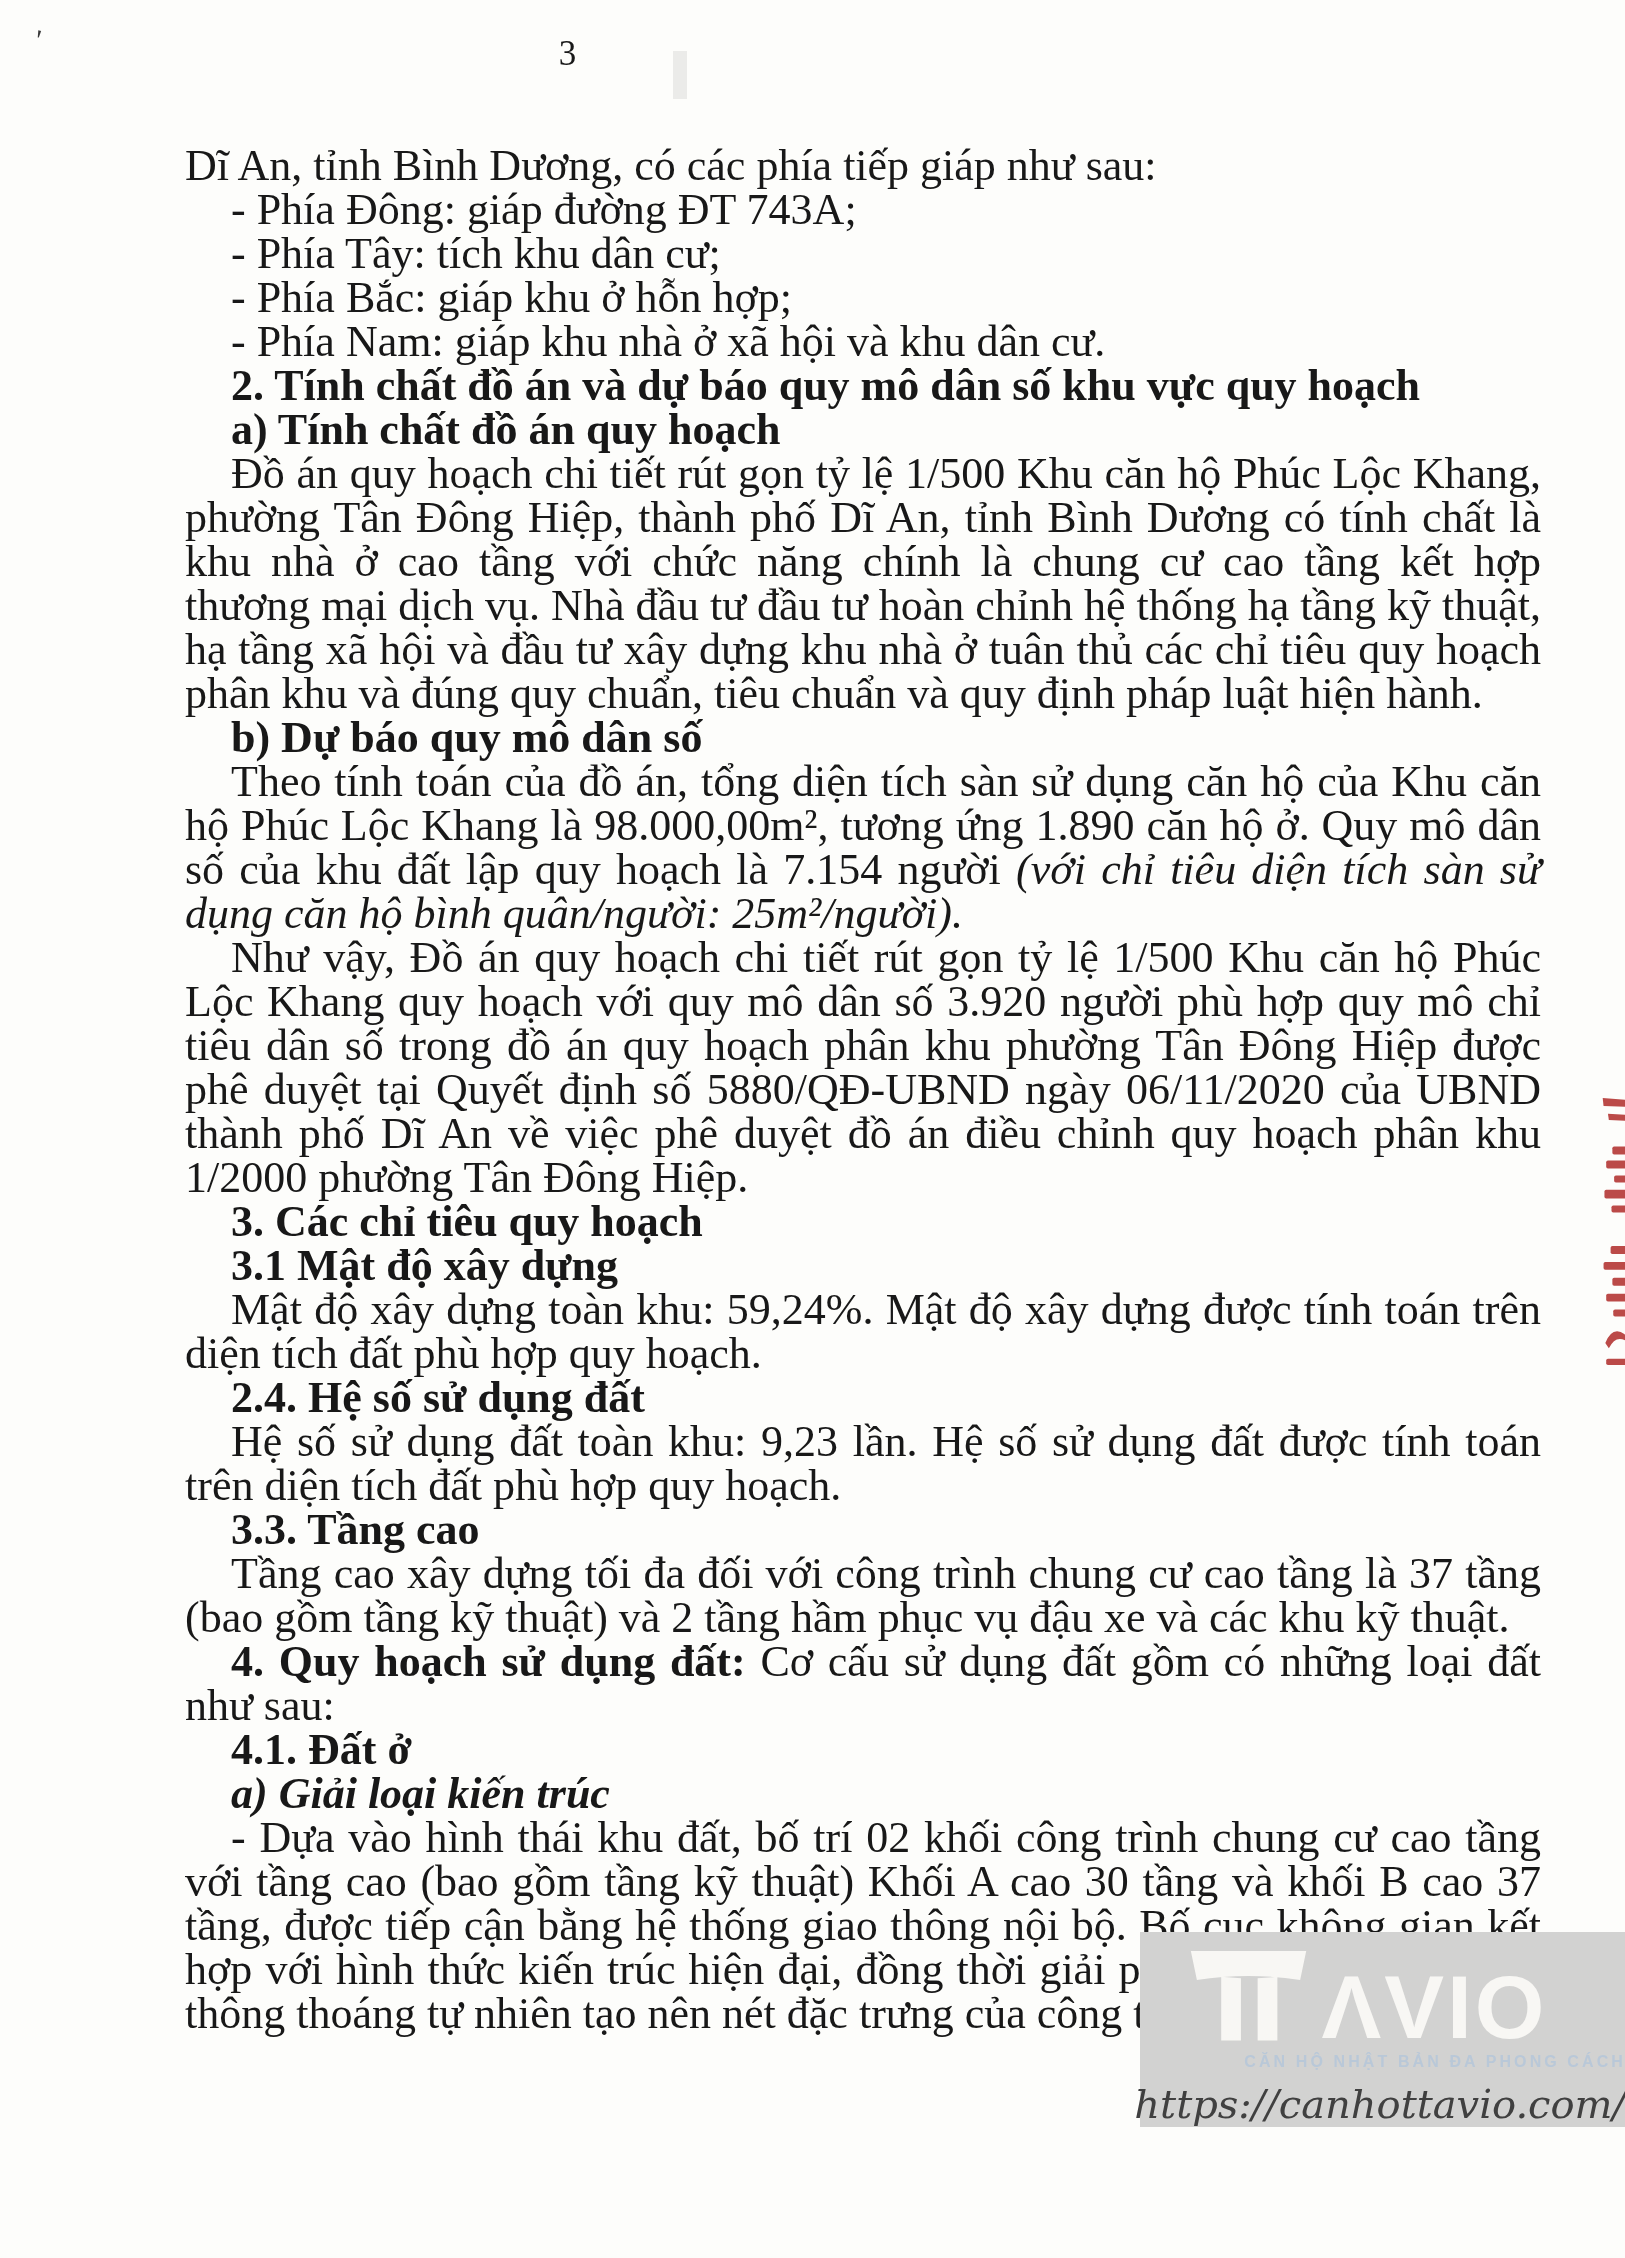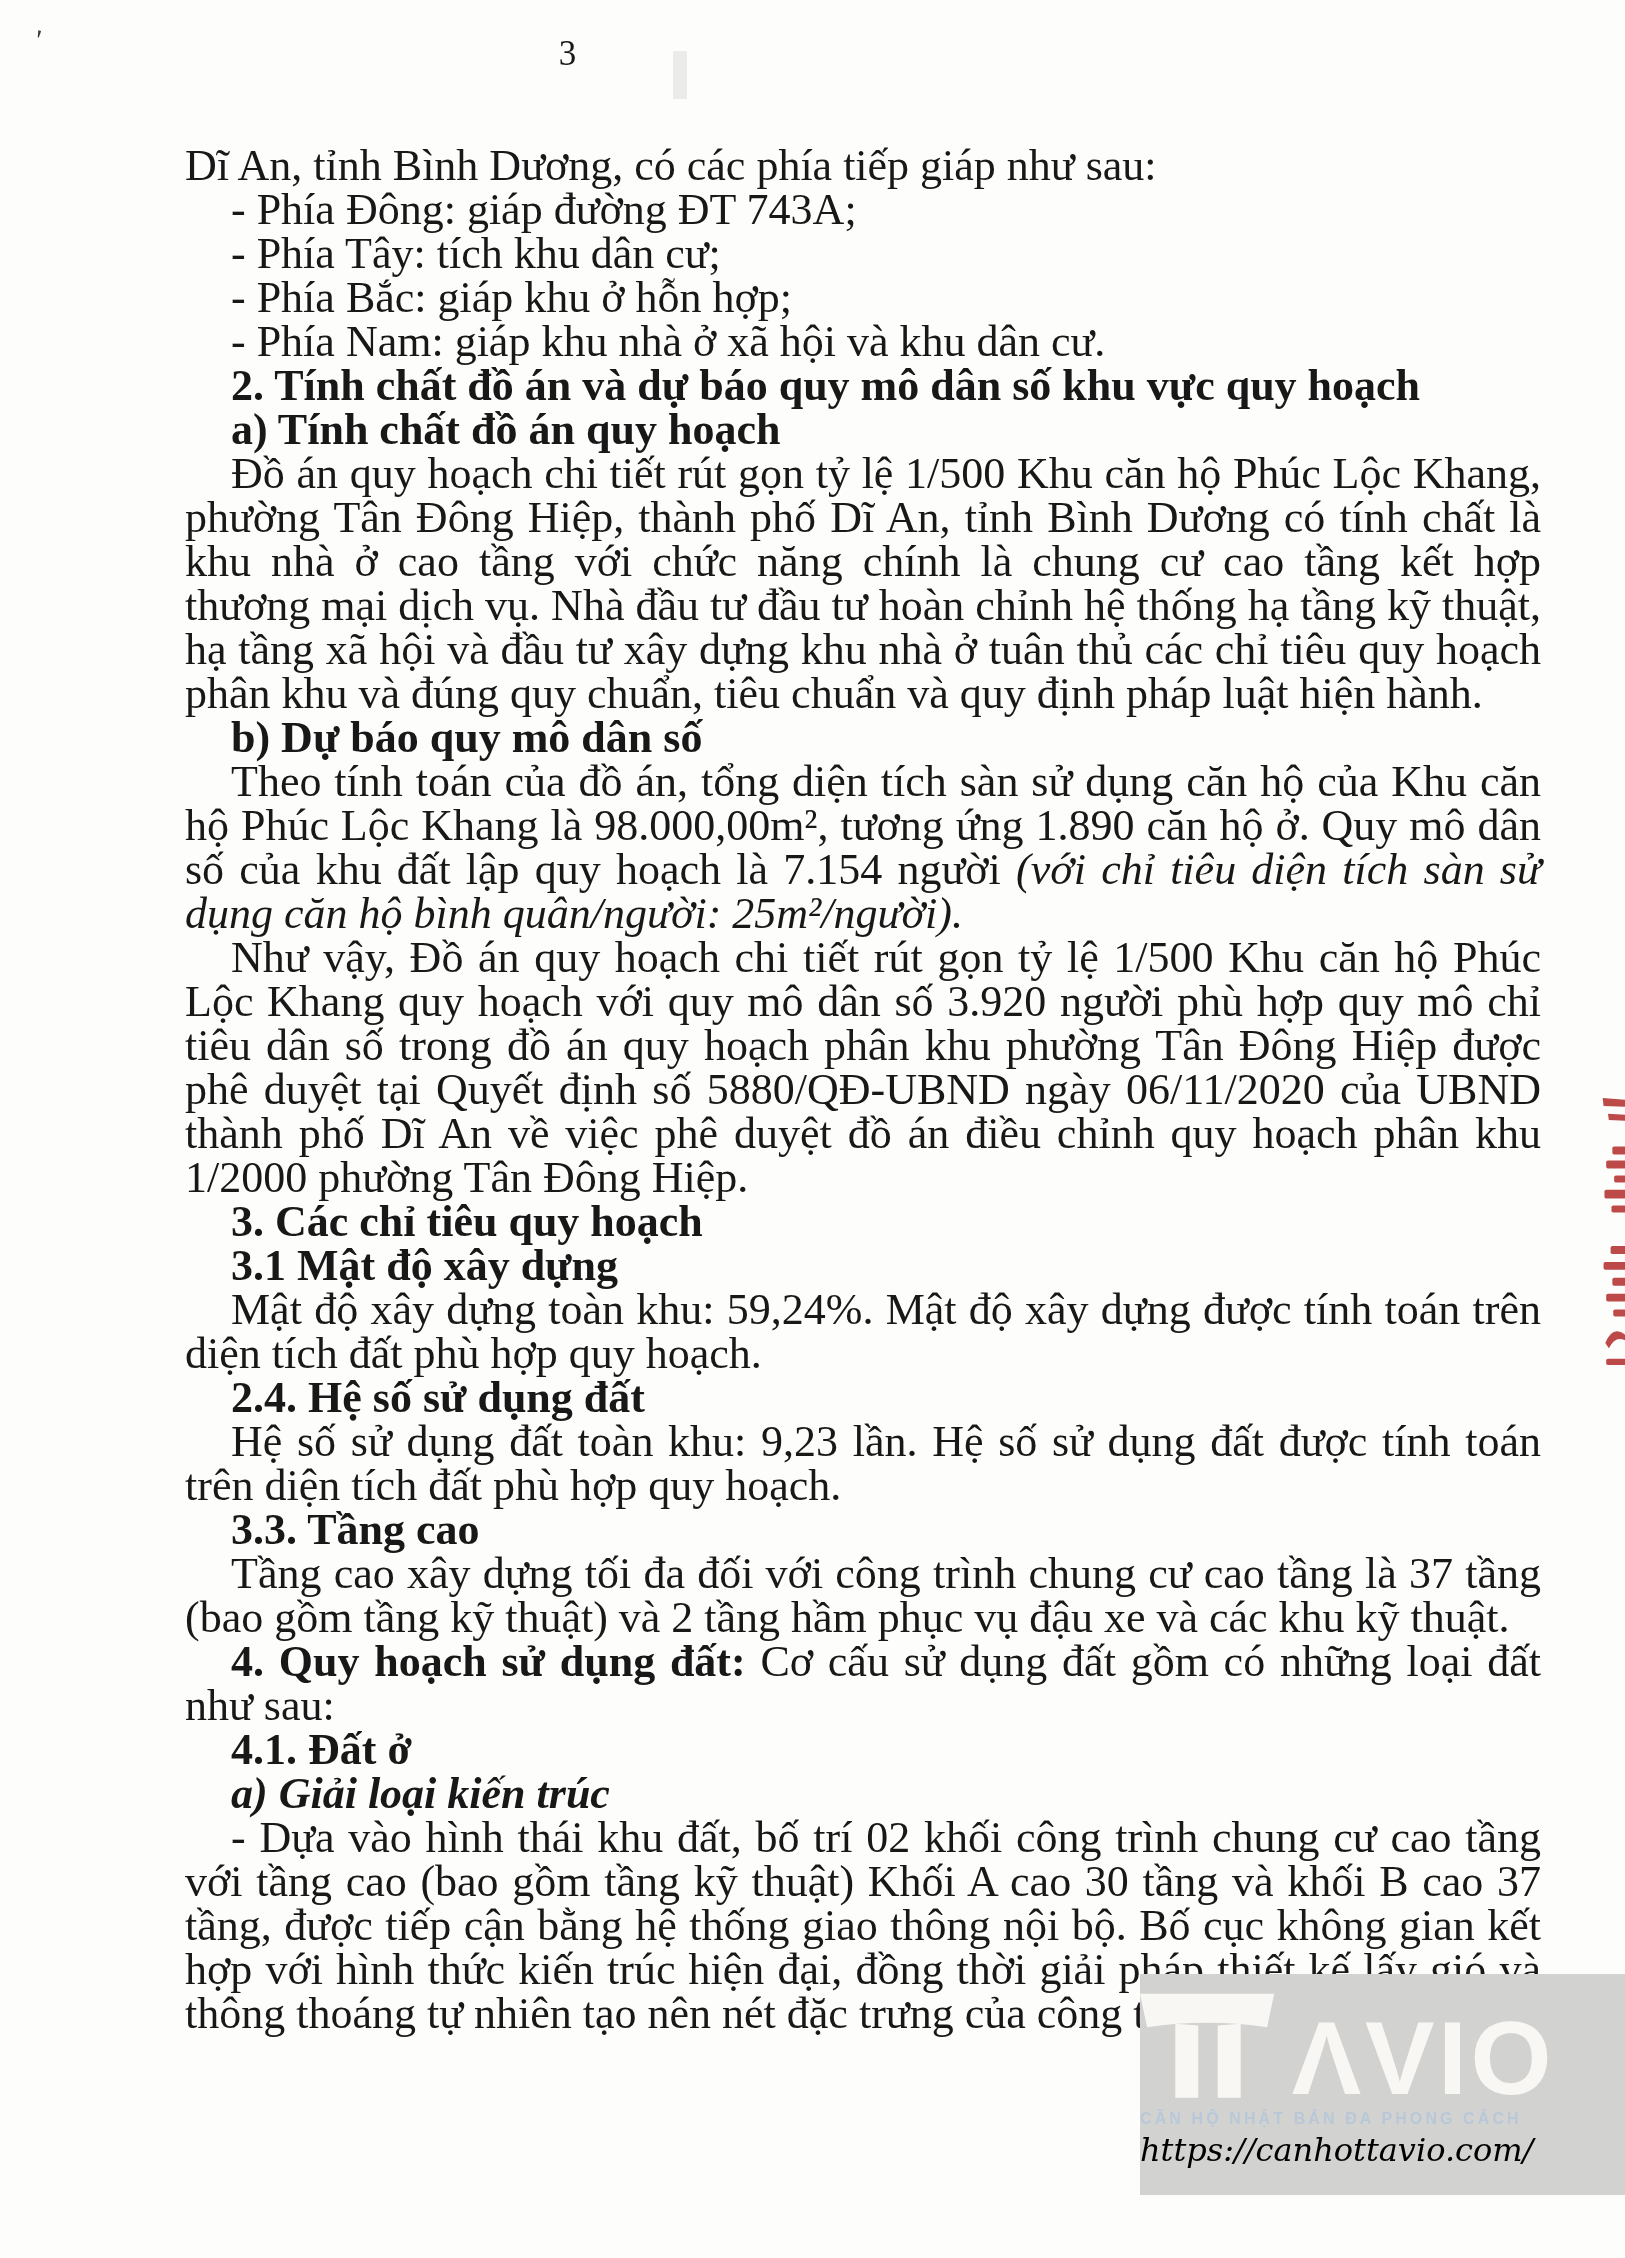--- a/index.html
+++ b/index.html
@@ -35,35 +35,35 @@
   .it{font-style:italic;}
   .g1{margin-top:10.6px;}
   .g2{margin-top:15px;}
   
   .stamp{
     position:absolute;right:0;top:1098px;width:26.5px;height:282px;
     opacity:.88;
   }
   
   .wm{
-    position:absolute;left:1140px;top:1974px;width:486px;height:221px;
+    position:absolute;left:1140px;top:1932px;width:486px;height:195px;
     background:#d2d2d1;
-    display:flex;flex-direction:column;align-items:flex-start;
+    display:flex;flex-direction:column;align-items:flex-end;
     font-family:"Liberation Sans",sans-serif;
   }
   .wm-logo{margin-top:16px;height:108px;}
   .wm-sub{
     margin-top:12.4px;
     font-size:16px;letter-spacing:3.1px;font-weight:bold;
     color:#b9c8d8;white-space:nowrap;
   }
   .wm-url{
-    margin-top:3px;
+    margin-top:10px;
     font-family:"DejaVu Serif",serif;font-style:italic;
-    font-size:32px;color:#000000;white-space:nowrap;
+    font-size:40px;color:#404040;white-space:nowrap;
   }
 </style>
 </head>
 <body>
 
 <div class="page">
 
   <span class="corner-mark">'</span>
   <span class="scan-smudge"></span>
 

